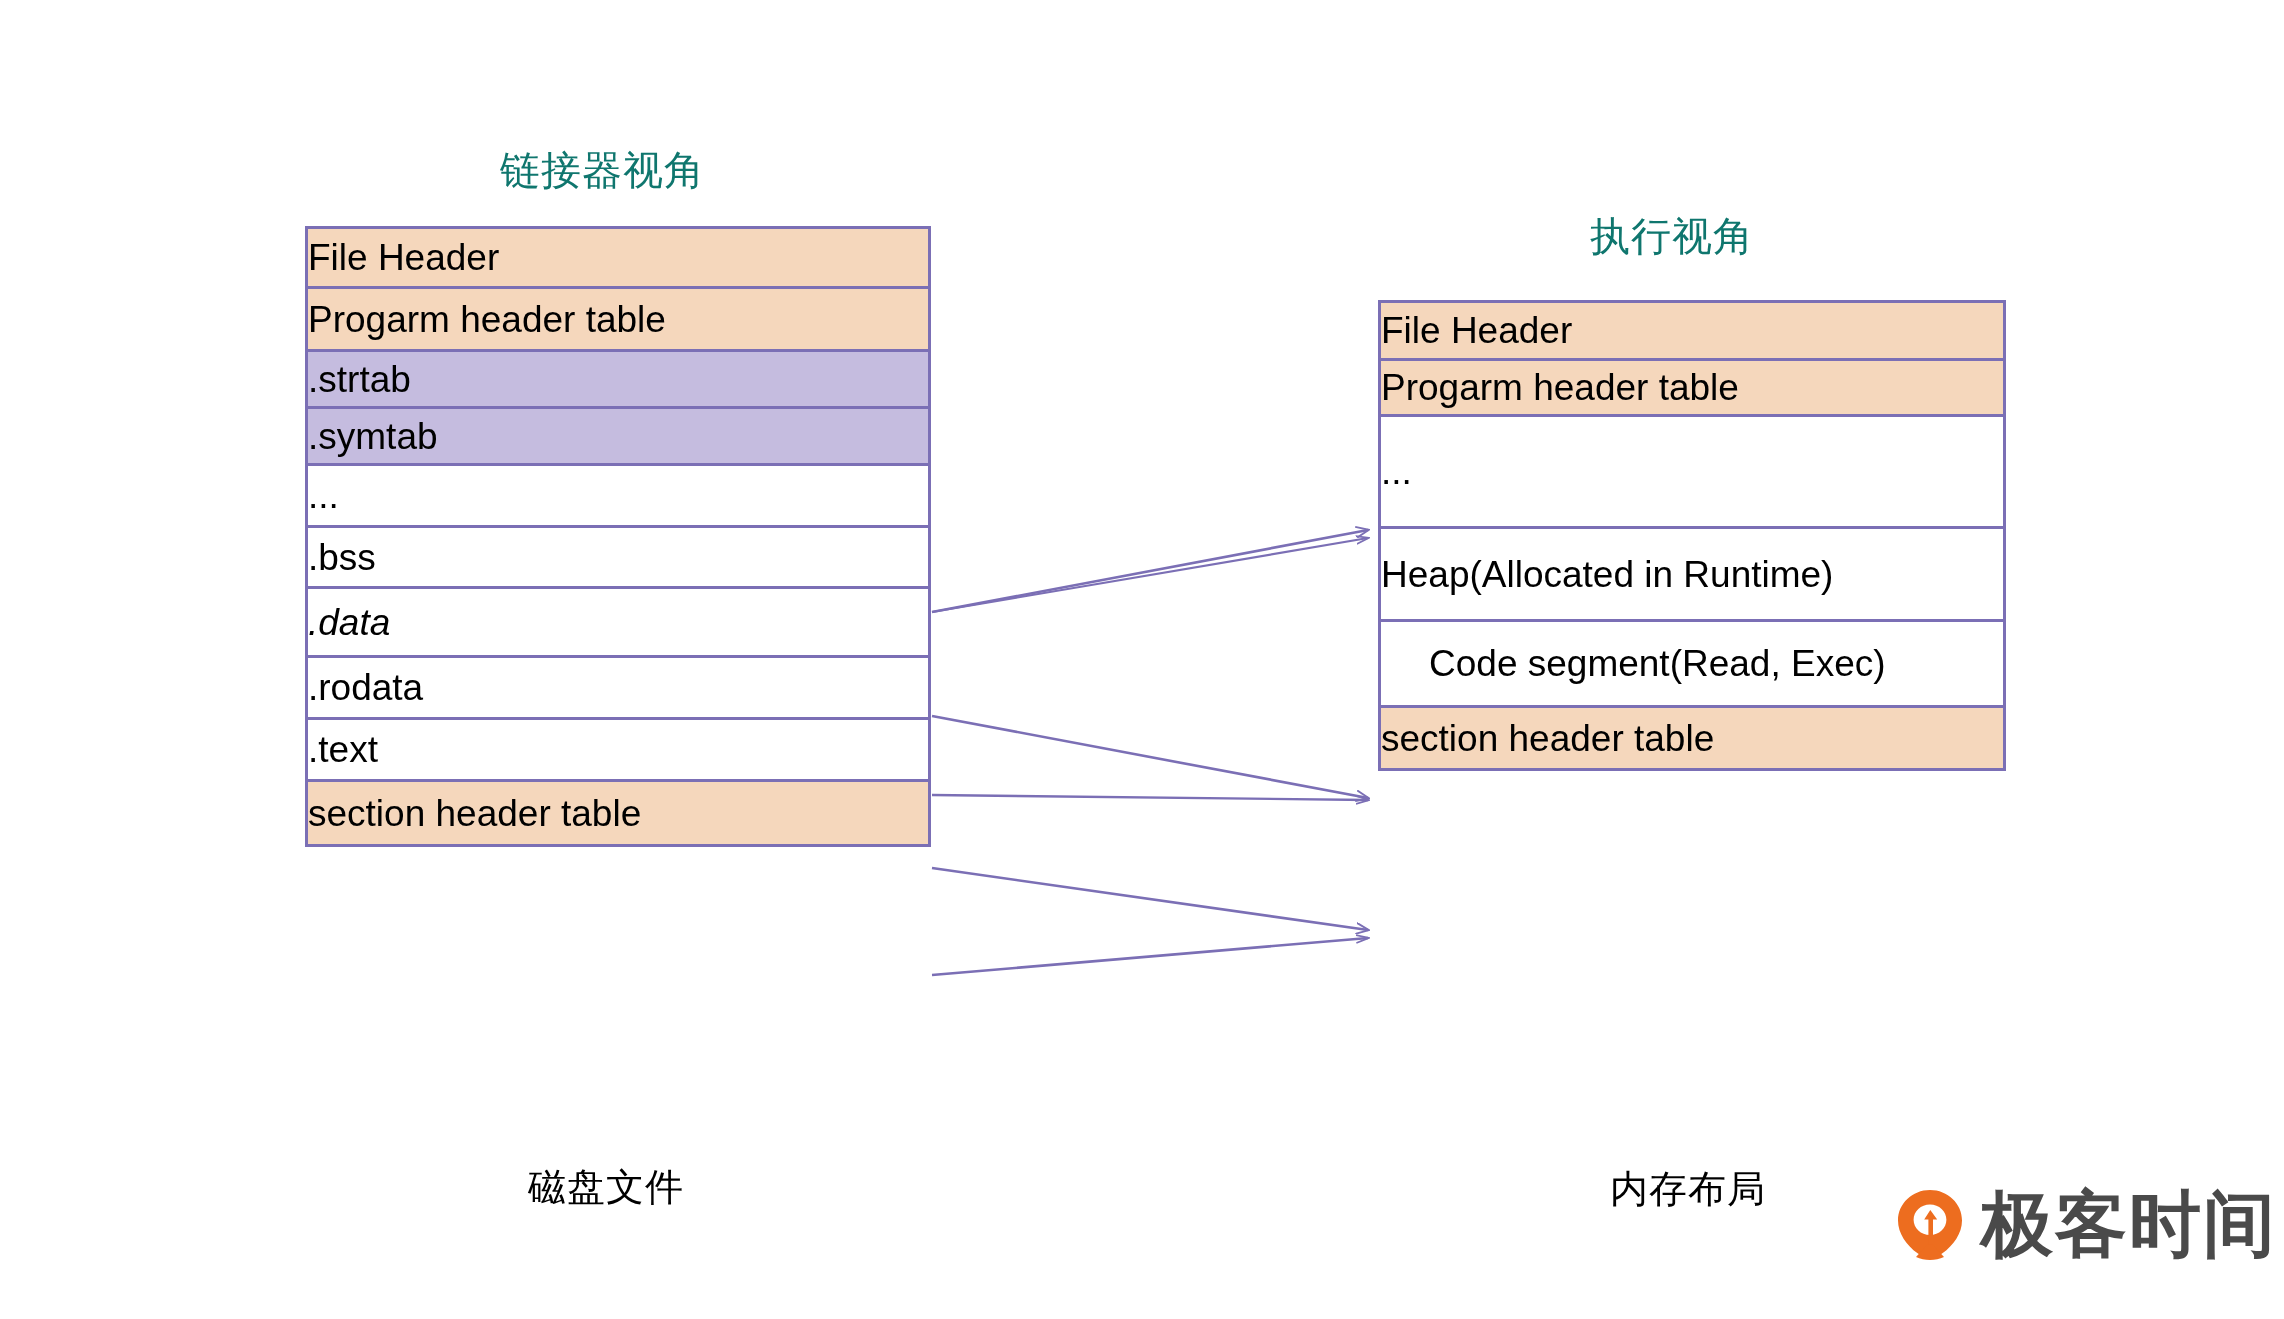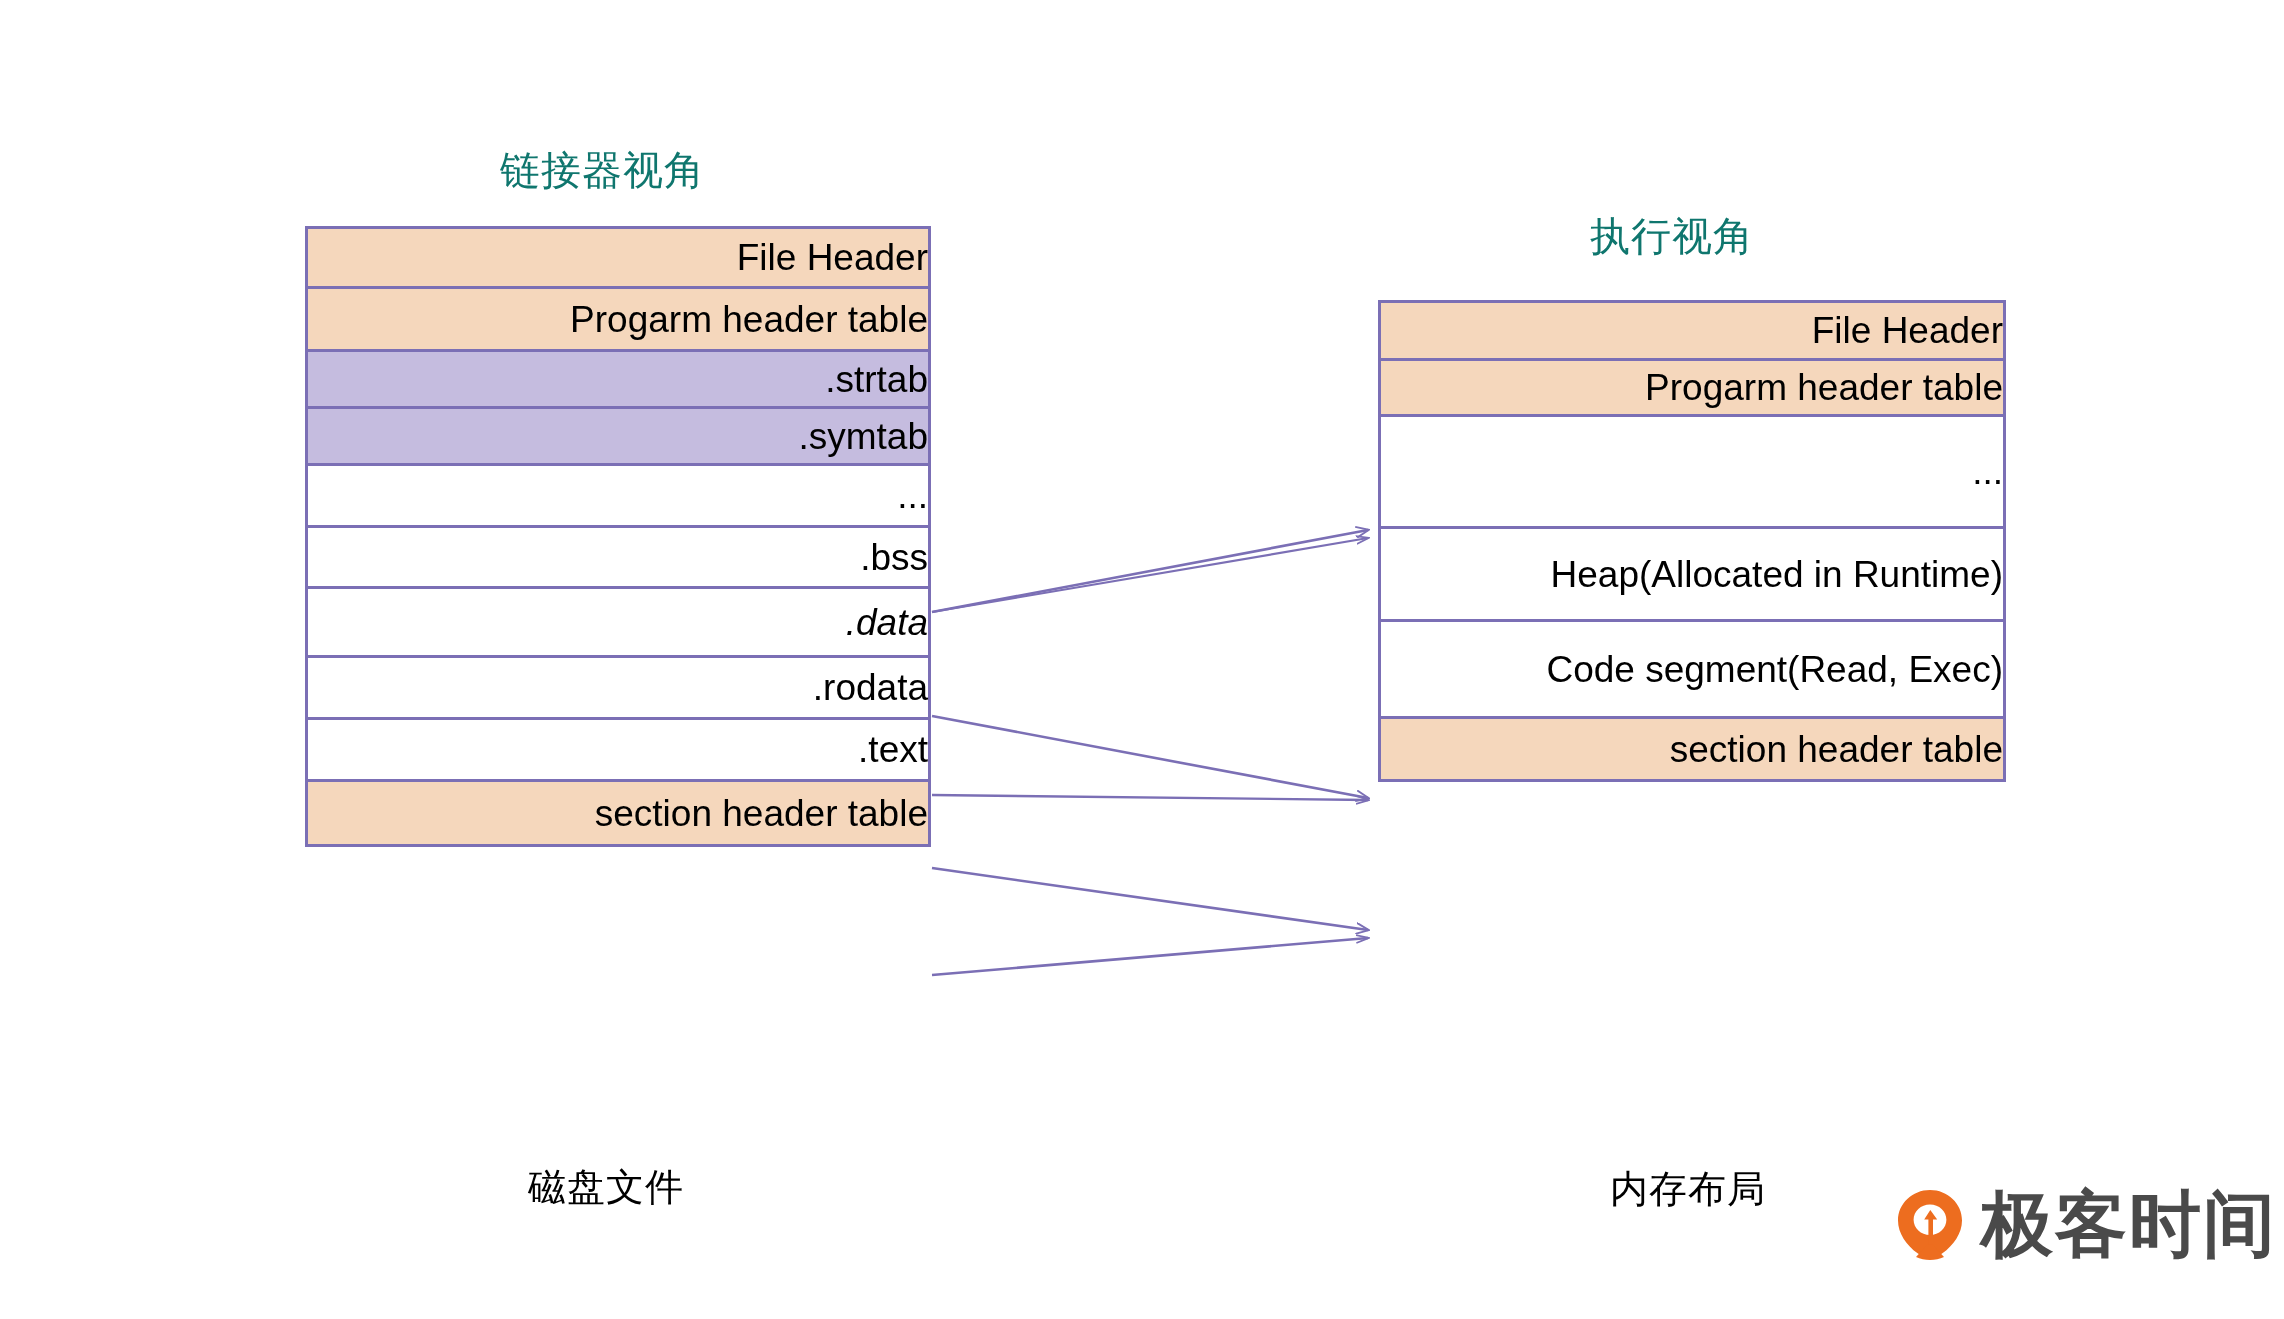--- a/index.html
+++ b/index.html
@@ -59,21 +59,21 @@
     background: #ffffff;
     display: flex;
     flex-direction: column;
     z-index: 2;
   }
   .mem-row {
     box-sizing: border-box;
     border-bottom: 3px solid #7b6fb5;
     display: flex;
     align-items: center;
-    justify-content: flex-end;
+    justify-content: flex-start;
     background: #ffffff;
     font-size: 0;
   }
   .mem-row:last-child {
     border-bottom: none;
   }
   .mem-row .row-label {
     font-size: 37px;
     line-height: 1;
     white-space: nowrap;
@@ -95,21 +95,21 @@
   #linker-table .h-h { height: 62px; }   
   #linker-table .h-i { height: 62px; }   
   #linker-table .h-j { height: 62px; }   
 
   
   #exec-table .r-a { height: 58px; }   
   #exec-table .r-b { height: 56px; }   
   #exec-table .r-c { height: 112px; }  
   #exec-table .r-d { height: 93px; }   
   #exec-table .r-e { height: 92px; }   
-  #exec-table .r-f { height: 97px; }   
+  #exec-table .r-f { height: 86px; padding-left: 48px; }   
   #exec-table .r-g { height: 60px; }   
 
   
   #brand-logo {
     position: absolute;
     display: flex;
     align-items: center;
     gap: 16px;
     z-index: 4;
   }

